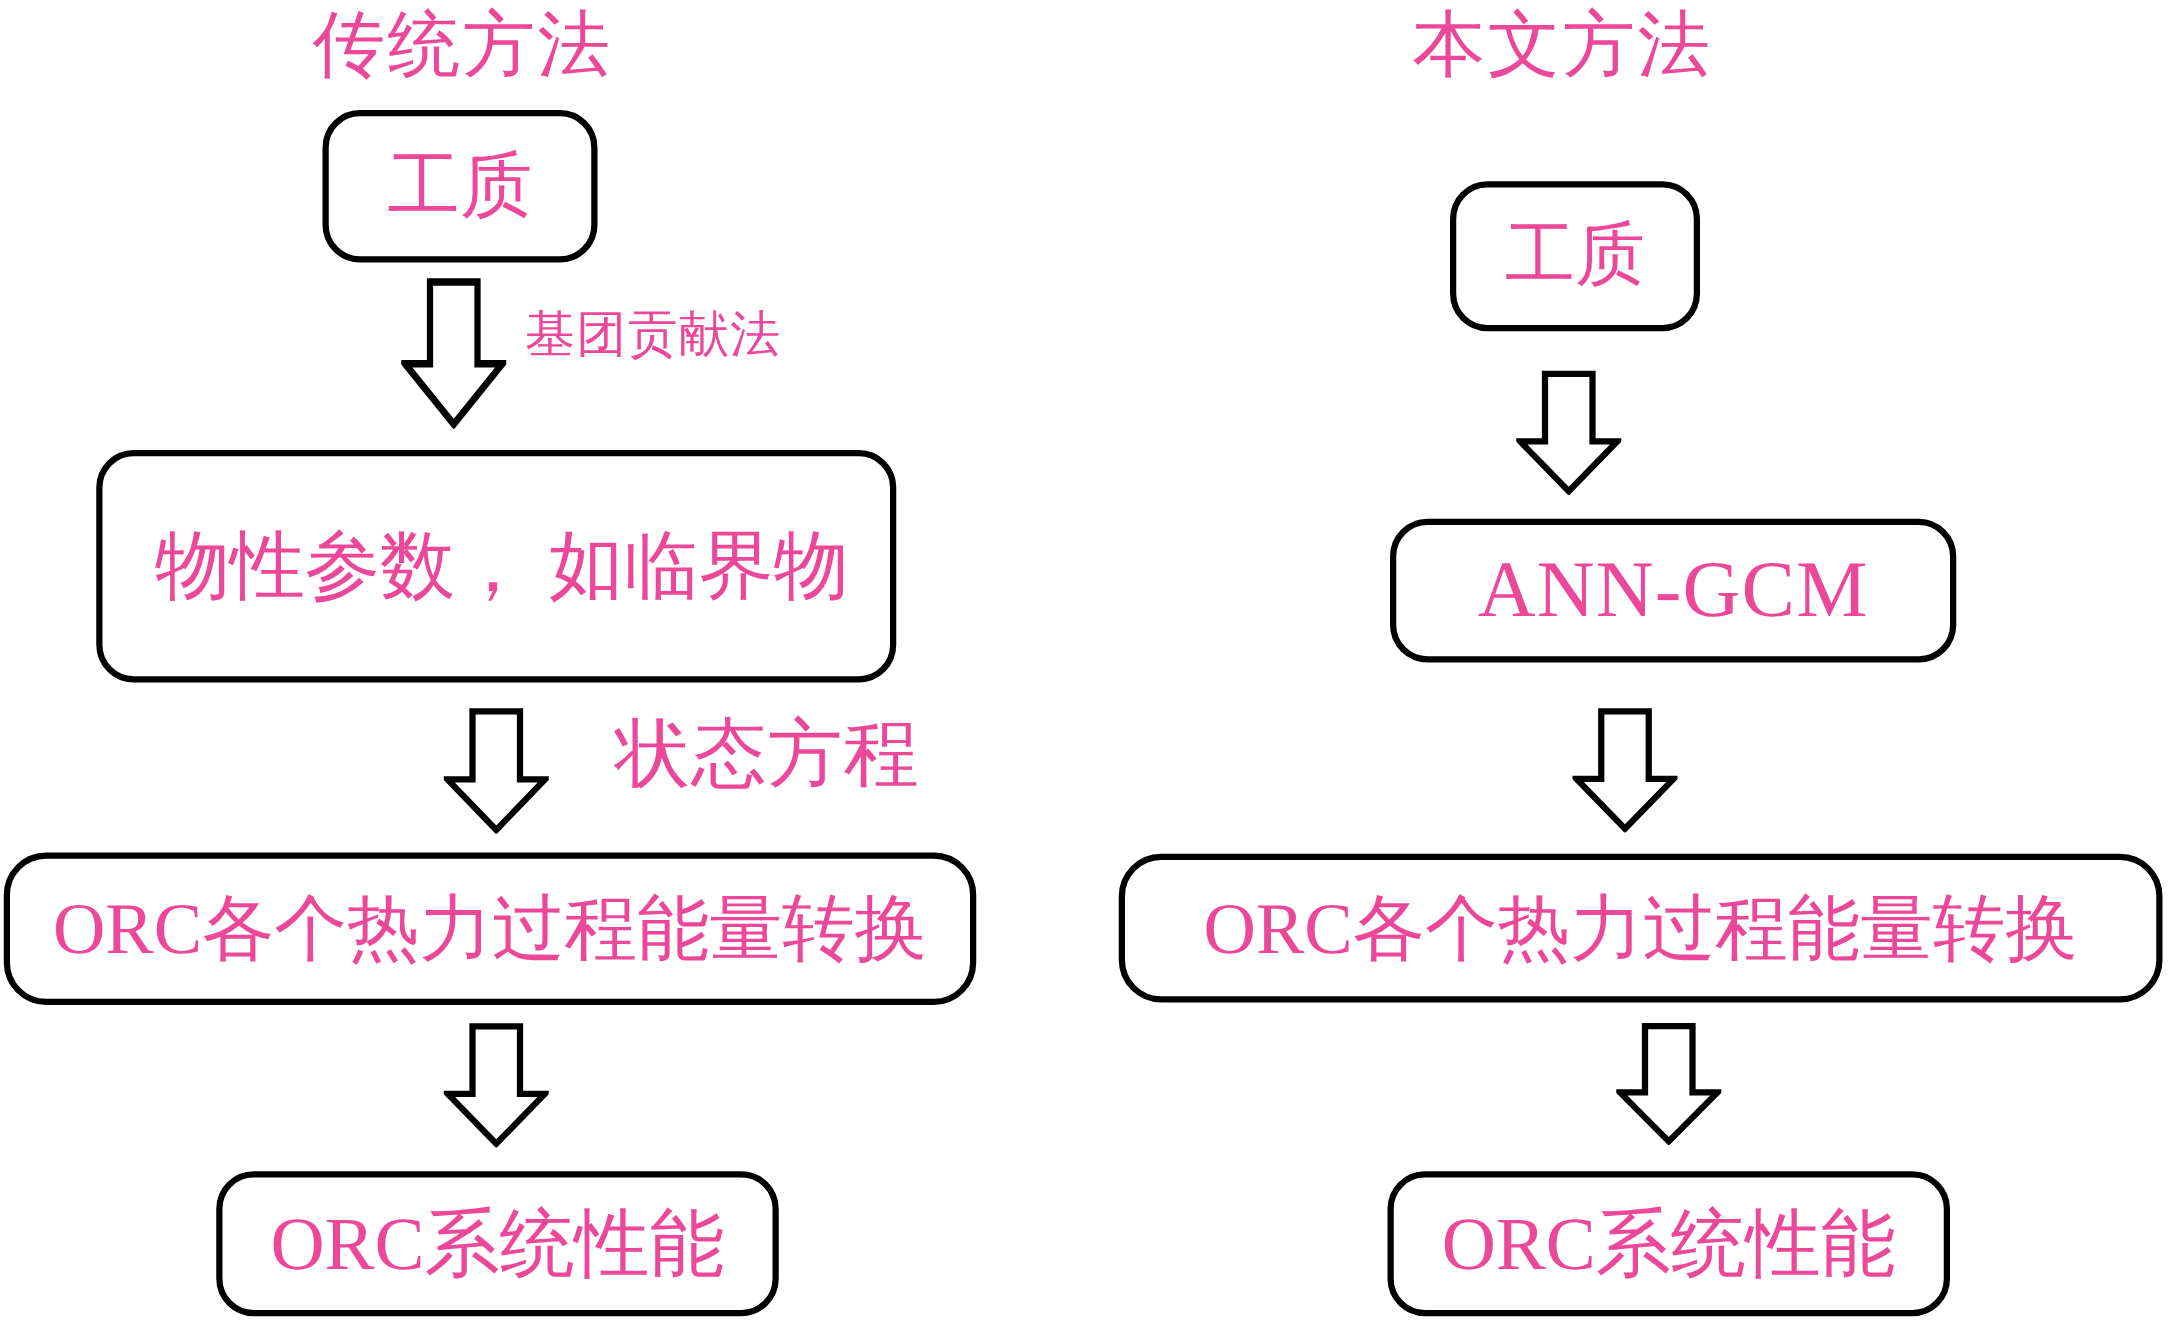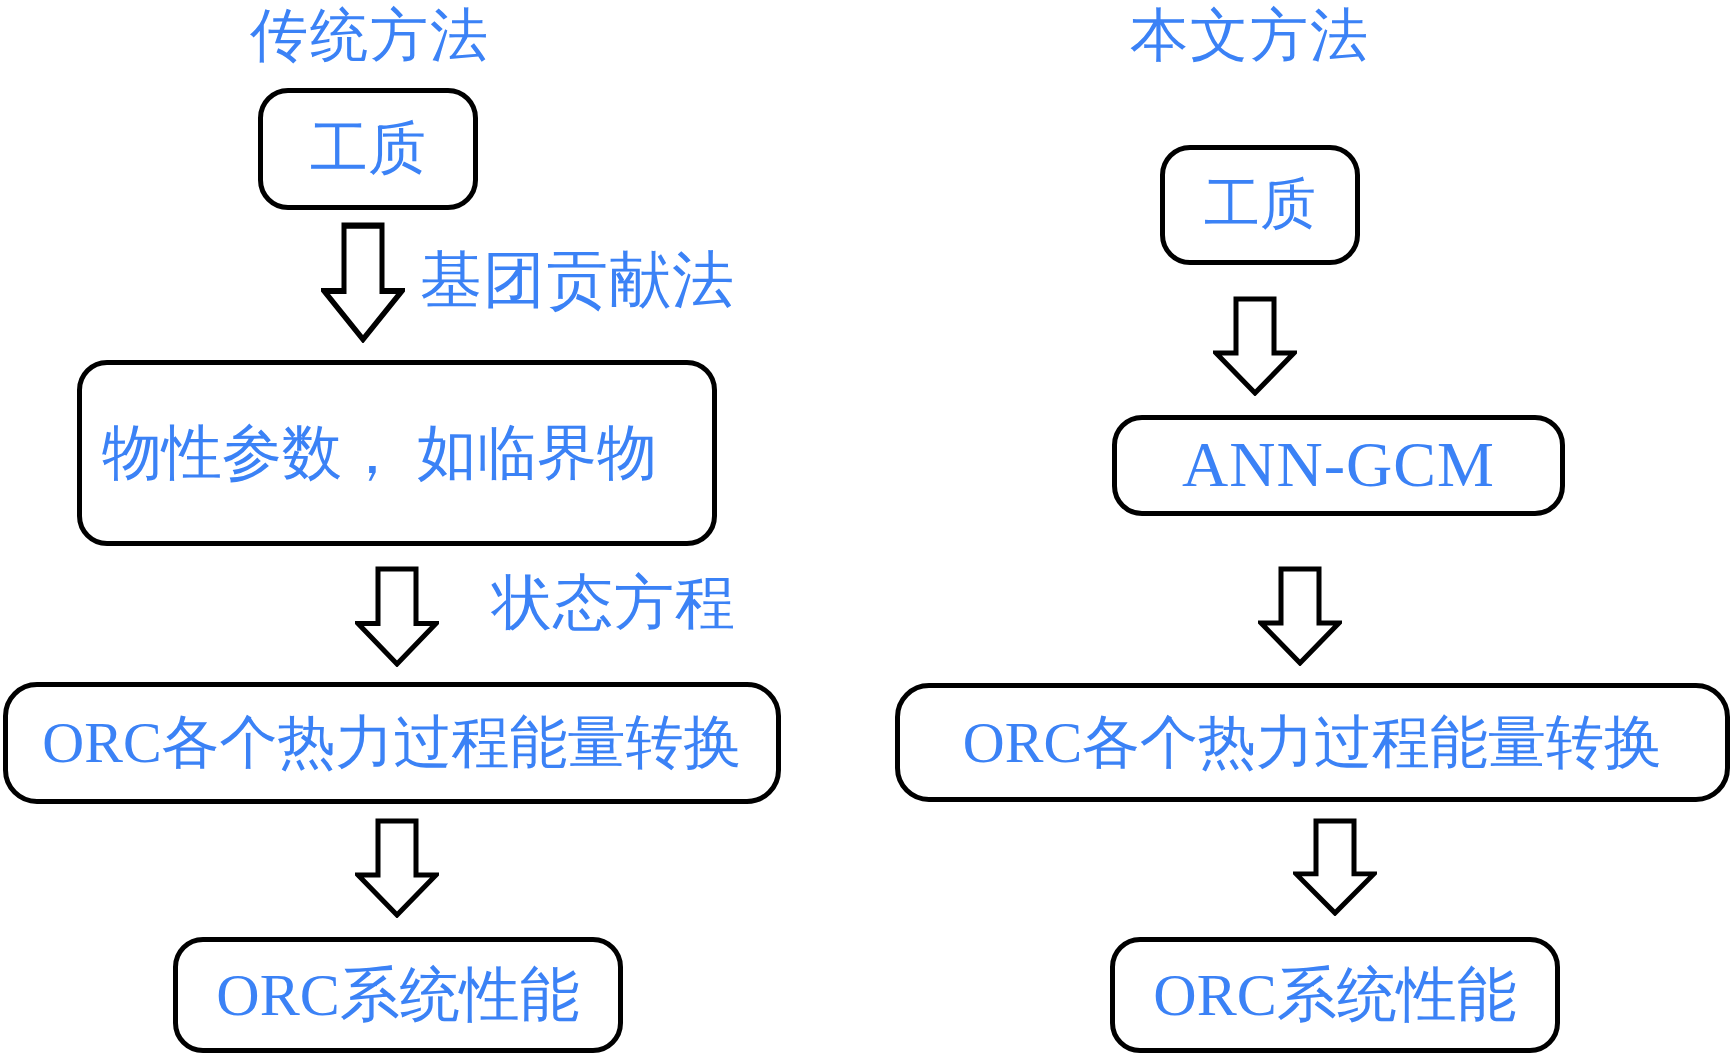--- a/index.html
+++ b/index.html
@@ -1,21 +1,21 @@
 <!DOCTYPE html>
 <html><head>
 <meta charset="utf-8">
 <style>
   html,body{margin:0;padding:0;background:#ffffff;}
   .stage{
     position:relative;
     width:1736px;height:1058px;
     background:#ffffff;
     font-family:"Liberation Serif","DejaVu Serif",serif;
-    color:#3b82f6;
+    color:#ec4899;
     overflow:hidden;
   }
   .title{
     position:absolute;
     font-size:58px;
     line-height:1.1;
     text-align:center;
     white-space:nowrap;
     letter-spacing:2px;
   }
@@ -30,29 +30,29 @@
     justify-content:center;
     text-align:center;
     font-size:58px;
     line-height:1.2;
     white-space:nowrap;
   }
   .node.multiline{
     flex-direction:column;
     align-items:flex-start;
     text-align:left;
-    padding-left:20px;
+    padding-left:42px;
     font-size:60px;
     line-height:1.38;
   }
   .arrow{position:absolute;}
   .arrow svg{display:block;width:100%;height:100%;}
   .arrow-label{
     position:absolute;
-    font-size:62px;
+    font-size:40px;
     line-height:1.1;
     white-space:nowrap;
     letter-spacing:1px;
   }
   .latin{font-size:64px;letter-spacing:1px;}
 </style>
 </head>
 <body>
 
 <div class="stage">
@@ -92,21 +92,21 @@
   <div class="title" style="left:1120px;top:4px;width:260px;">本文方法</div>
 
   <div class="node" style="left:1160px;top:145px;width:200px;height:120px;font-size:56px;">工质</div>
 
   <div class="arrow" style="left:1213px;top:296px;width:84px;height:100px;">
     <svg viewBox="0 0 84 100" preserveAspectRatio="none">
       <polygon points="23,3 61,3 61,57 81,57 42,97 3,57 23,57" fill="#ffffff" stroke="#000000" stroke-width="5" stroke-linejoin="miter"></polygon>
     </svg>
   </div>
 
-  <div class="node latin" style="left:1112px;top:415px;width:453px;height:101px;">ANN-GCM</div>
+  <div class="node latin" style="left:1112px;top:415px;width:453px;height:115px;">ANN-GCM</div>
 
   <div class="arrow" style="left:1258px;top:566px;width:84px;height:100px;">
     <svg viewBox="0 0 84 100" preserveAspectRatio="none">
       <polygon points="23,3 61,3 61,57 81,57 42,97 3,57 23,57" fill="#ffffff" stroke="#000000" stroke-width="5" stroke-linejoin="miter"></polygon>
     </svg>
   </div>
 
   <div class="node" style="left:895px;top:683px;width:835px;height:119px;border-radius:34px;">ORC各个热力过程能量转换</div>
 
   <div class="arrow" style="left:1293px;top:818px;width:84px;height:98px;">

